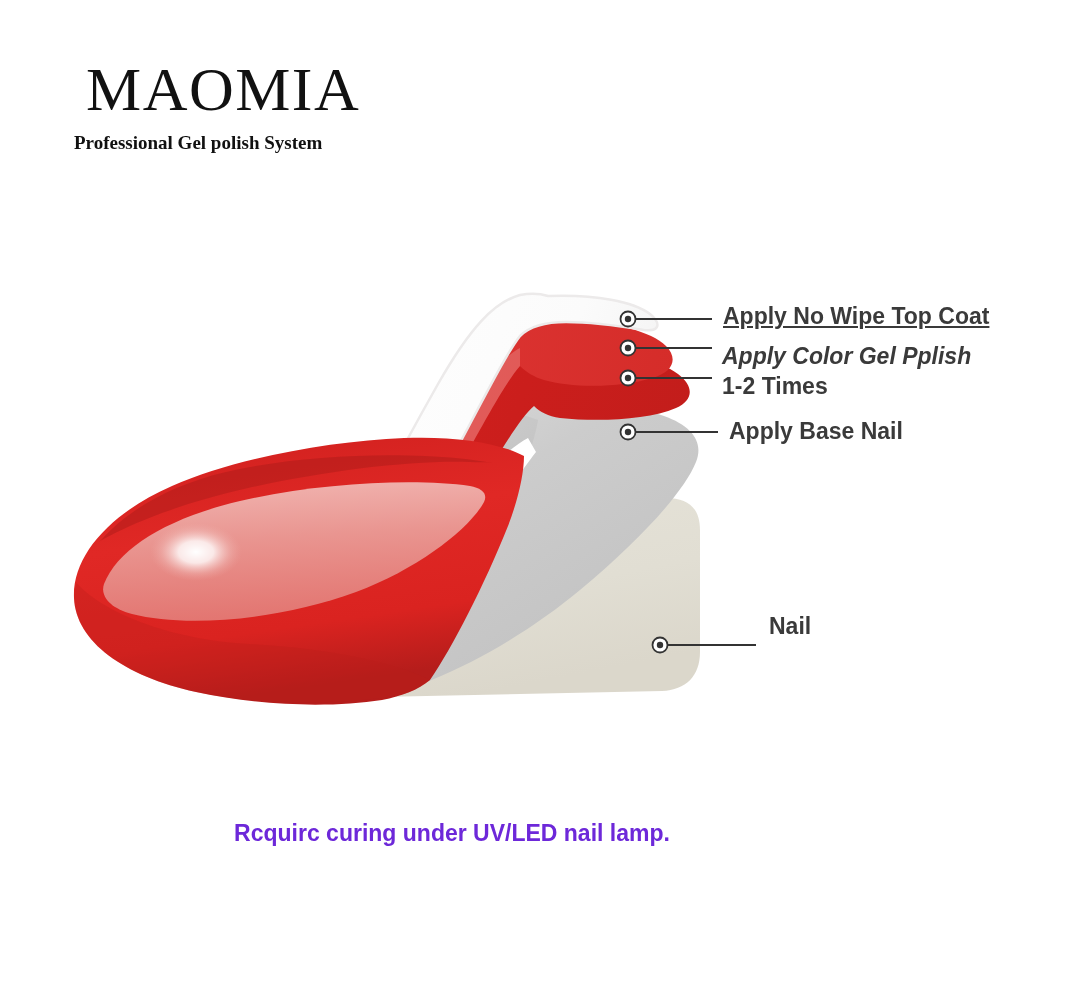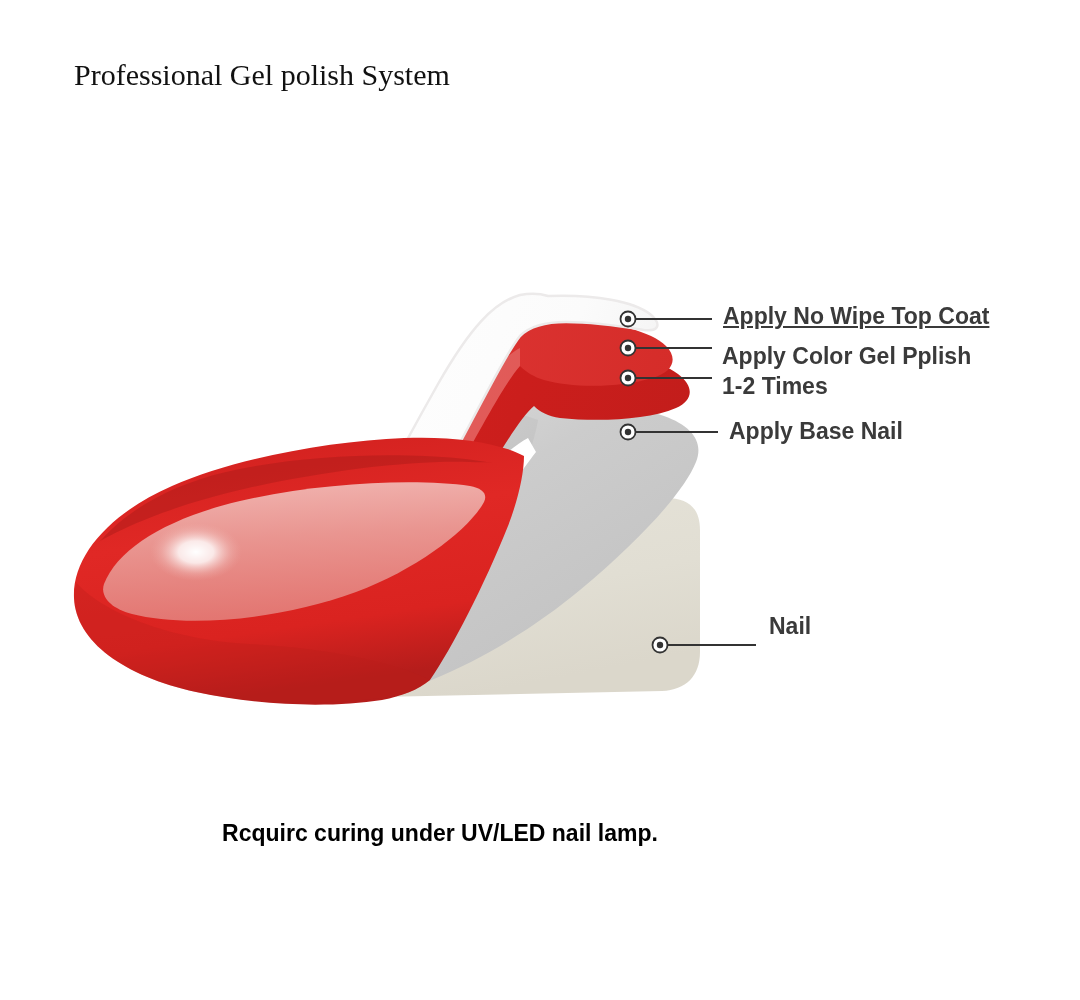--- a/index.html
+++ b/index.html
@@ -29,25 +29,25 @@
     font-size: 62px;
     line-height: 1.0;
     letter-spacing: 1.5px;
     color: #111111;
     font-weight: 400;
     margin: 0;
     white-space: nowrap;
   }
   #brand-tagline {
     font-family: "Liberation Serif", "DejaVu Serif", serif;
-    font-size: 30px;
+    font-size: 19px;
     line-height: 1.1;
     color: #111111;
-    font-weight: 400;
-    margin: 0 0 0 -12px;
+    font-weight: 700;
+    margin: 13px 0 0 -12px;
     white-space: nowrap;
   }
 
   
   #illustration {
     position: absolute;
     left: 0;
     top: 0;
     width: 1080px;
     height: 1000px;
@@ -59,44 +59,46 @@
   .callout-label {
     position: absolute;
     font-family: "Liberation Sans", sans-serif;
     font-size: 23px;
     font-weight: 600;
     color: #3a3a3a;
     white-space: nowrap;
     line-height: 1.15;
   }
   #label-top-coat   { left: 723px; top: 303px; text-decoration: underline; }
-  #label-color-gel  { left: 722px; top: 343px; }
+  #label-color-gel  { left: 722px; top: 343px; font-style: italic; }
   #label-times      { left: 722px; top: 373px; }
   #label-base-coat  { left: 729px; top: 418px; }
   #label-nail       { left: 769px; top: 613px; }
 
   
   #footer-note {
     position: absolute;
     left: 0;
     top: 818px;
     width: 880px;
     text-align: center;
     font-family: "Liberation Sans", sans-serif;
     font-size: 23px;
     font-weight: 600;
-    color: #000000;
+    color: #6d28d9;
     line-height: 1.38;
+    padding-left: 12px;
   }
   #footer-note div { margin: 0; }
 </style>
 </head>
 <body>
 
 <div id="brand">
+  <div id="brand-name">MAOMIA</div>
   <div id="brand-tagline">Professional Gel polish System</div>
 </div>
 
 <div id="illustration">
 <svg width="1080" height="1000" viewBox="0 0 1080 1000" xmlns="http://www.w3.org/2000/svg">
   <defs>
 
     <linearGradient id="gRedBody" x1="0" y1="0" x2="0.25" y2="1">
       <stop offset="0%" stop-color="#c5201e"></stop>
       <stop offset="12%" stop-color="#d42220"></stop>

